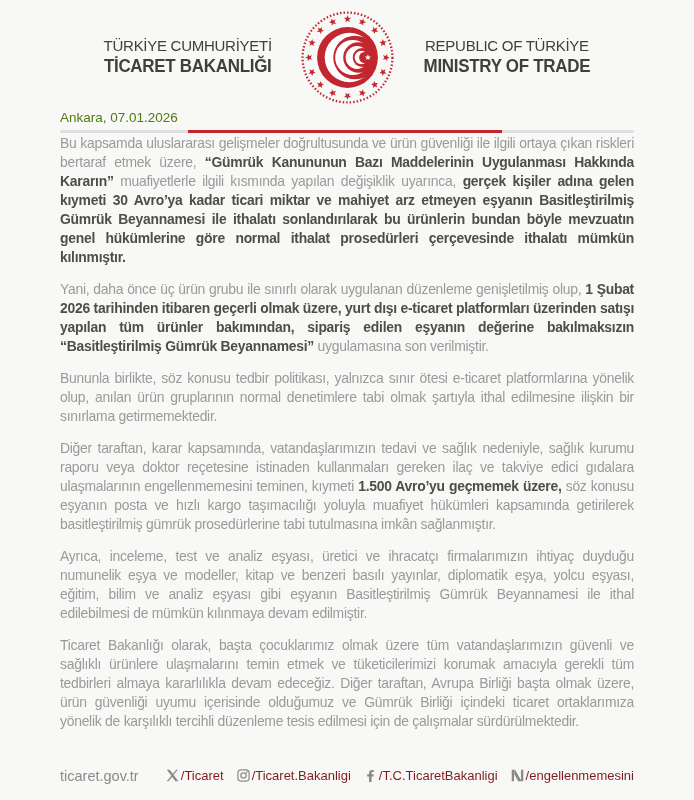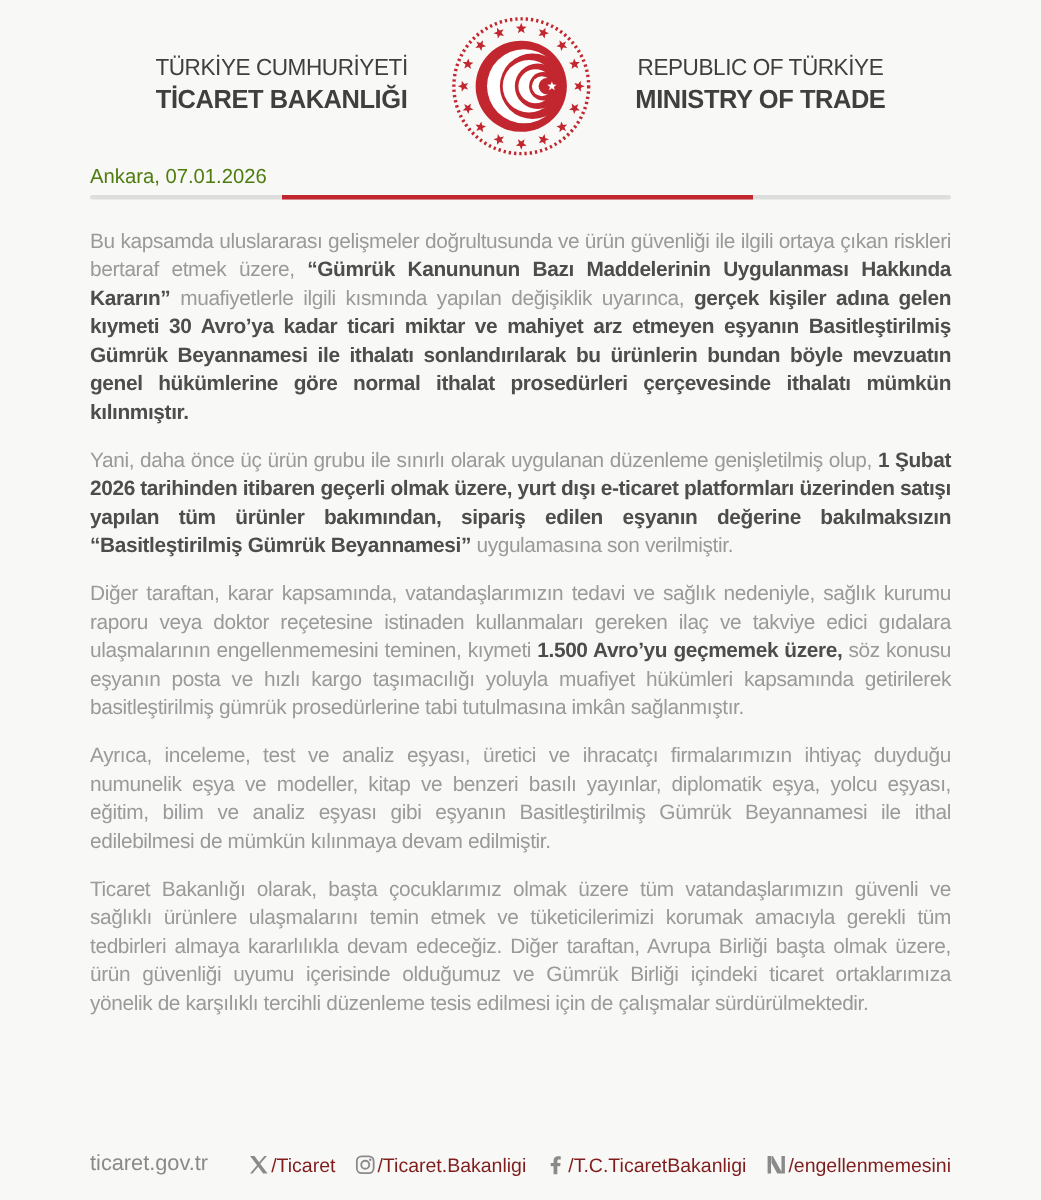--- a/index.html
+++ b/index.html
@@ -20,34 +20,34 @@
   .org-line1{font-size:15.5px;font-weight:500;}
   .org-line2{font-size:17.5px;font-weight:800;}
   .logo{width:95px;height:95px;flex:0 0 auto;}
 
   
   .dateline{margin-top:6px;font-size:13.5px;color:#4d7c0f;}
   .divider{position:relative;margin-top:5px;height:3px;background:#dedede;border-radius:2px;}
   .divider .red{position:absolute;left:22.3%;width:54.7%;top:0;height:3px;background:#c2262e;}
 
   
-  .doc-body{margin-top:18px;}
+  .doc-body{margin-top:1px;}
   .para{
     margin:0 0 13px 0;
     font-size:13.9px;line-height:19px;letter-spacing:-0.25px;
     color:#9a9a9a;text-align:justify;
   }
   .seg{font-weight:400;}
   .seg.bold{font-weight:700;color:#4d4d4c;}
   .closing{margin:0;font-size:13.9px;line-height:19px;color:#9a9a9a;letter-spacing:-0.25px;}
 
   
   .footer{
     position:absolute;left:60px;right:60px;bottom:16px;
-    display:flex;align-items:flex-end;color:#8a8a8a;
+    display:flex;align-items:flex-start;color:#8a8a8a;
   }
   .website{font-size:14.5px;color:#8a8a8a;text-decoration:none;}
   .social{margin-left:auto;display:flex;align-items:center;gap:13px;}
   .social-item{display:flex;align-items:center;gap:2px;font-size:13px;color:#7f1d1d;text-decoration:none;}
   .sicon{width:13px;height:13px;display:inline-block;}
   .sicon svg{width:100%;height:100%;display:block;fill:#8a8a8a;stroke:#8a8a8a;}
 </style>
 </head>
 <body>
 
@@ -106,20 +106,21 @@
   </div>
 
   <div class="dateline">Ankara, 07.01.2026</div>
   <div class="divider">
     <div class="red"></div>
   </div>
 
   <div class="doc-body">
       <p class="para"><span class="seg">Bu kapsamda uluslararası gelişmeler doğrultusunda ve ürün güvenliği ile ilgili ortaya çıkan riskleri bertaraf etmek üzere, </span><span class="seg bold">“Gümrük Kanununun Bazı Maddelerinin Uygulanması Hakkında Kararın”</span><span class="seg"> muafiyetlerle ilgili kısmında yapılan değişiklik uyarınca, </span><span class="seg bold">gerçek kişiler adına gelen kıymeti 30 Avro’ya kadar ticari miktar ve mahiyet arz etmeyen eşyanın Basitleştirilmiş Gümrük Beyannamesi ile ithalatı sonlandırılarak bu ürünlerin bundan böyle mevzuatın genel hükümlerine göre normal ithalat prosedürleri çerçevesinde ithalatı mümkün kılınmıştır.</span></p>
       <p class="para"><span class="seg">Yani, daha önce üç ürün grubu ile sınırlı olarak uygulanan düzenleme genişletilmiş olup, </span><span class="seg bold">1 Şubat 2026 tarihinden itibaren geçerli olmak üzere, yurt dışı e-ticaret platformları üzerinden satışı yapılan tüm ürünler bakımından, sipariş edilen eşyanın değerine bakılmaksızın “Basitleştirilmiş Gümrük Beyannamesi”</span><span class="seg"> uygulamasına son verilmiştir.</span></p>
+      <p class="para"><span class="seg">Bununla birlikte, söz konusu tedbir politikası, yalnızca sınır ötesi e-ticaret platformlarına yönelik olup, anılan ürün gruplarının normal denetimlere tabi olmak şartıyla ithal edilmesine ilişkin bir sınırlama getirmemektedir.</span></p>
       <p class="para"><span class="seg">Diğer taraftan, karar kapsamında, vatandaşlarımızın tedavi ve sağlık nedeniyle, sağlık kurumu raporu veya doktor reçetesine istinaden kullanmaları gereken ilaç ve takviye edici gıdalara ulaşmalarının engellenmemesini teminen, kıymeti </span><span class="seg bold">1.500 Avro’yu geçmemek üzere,</span><span class="seg"> söz konusu eşyanın posta ve hızlı kargo taşımacılığı yoluyla muafiyet hükümleri kapsamında getirilerek basitleştirilmiş gümrük prosedürlerine tabi tutulmasına imkân sağlanmıştır.</span></p>
       <p class="para"><span class="seg">Ayrıca, inceleme, test ve analiz eşyası, üretici ve ihracatçı firmalarımızın ihtiyaç duyduğu numunelik eşya ve modeller, kitap ve benzeri basılı yayınlar, diplomatik eşya, yolcu eşyası, eğitim, bilim ve analiz eşyası gibi eşyanın Basitleştirilmiş Gümrük Beyannamesi ile ithal edilebilmesi de mümkün kılınmaya devam edilmiştir.</span></p>
       <p class="para"><span class="seg">Ticaret Bakanlığı olarak, başta çocuklarımız olmak üzere tüm vatandaşlarımızın güvenli ve sağlıklı ürünlere ulaşmalarını temin etmek ve tüketicilerimizi korumak amacıyla gerekli tüm tedbirleri almaya kararlılıkla devam edeceğiz. Diğer taraftan, Avrupa Birliği başta olmak üzere, ürün güvenliği uyumu içerisinde olduğumuz ve Gümrük Birliği içindeki ticaret ortaklarımıza yönelik de karşılıklı tercihli düzenleme tesis edilmesi için de çalışmalar sürdürülmektedir.</span></p>
     </div>
 
   <div class="footer">
     <a class="website" href="#">ticaret.gov.tr</a>
     <div class="social">
 
       <a class="social-item" href="#">

